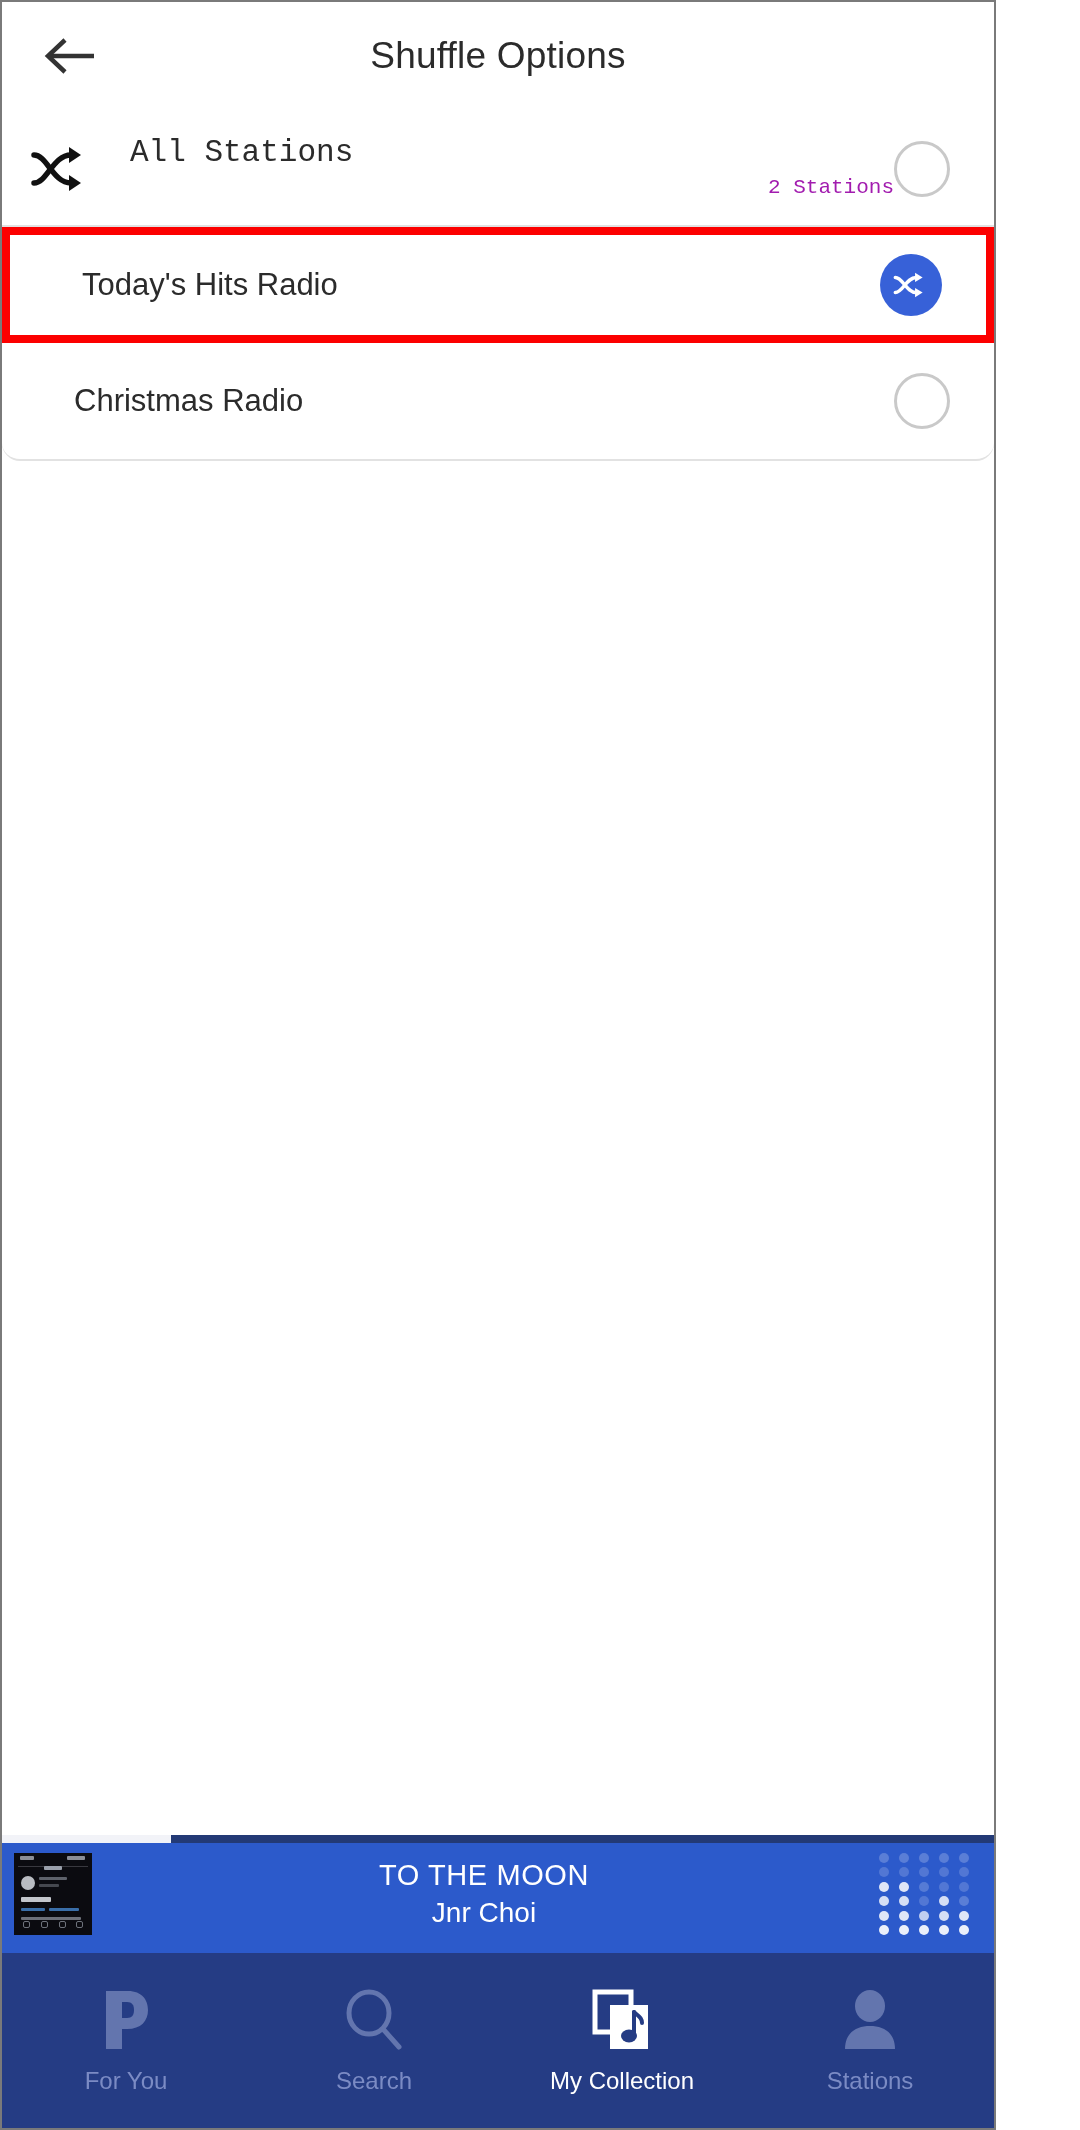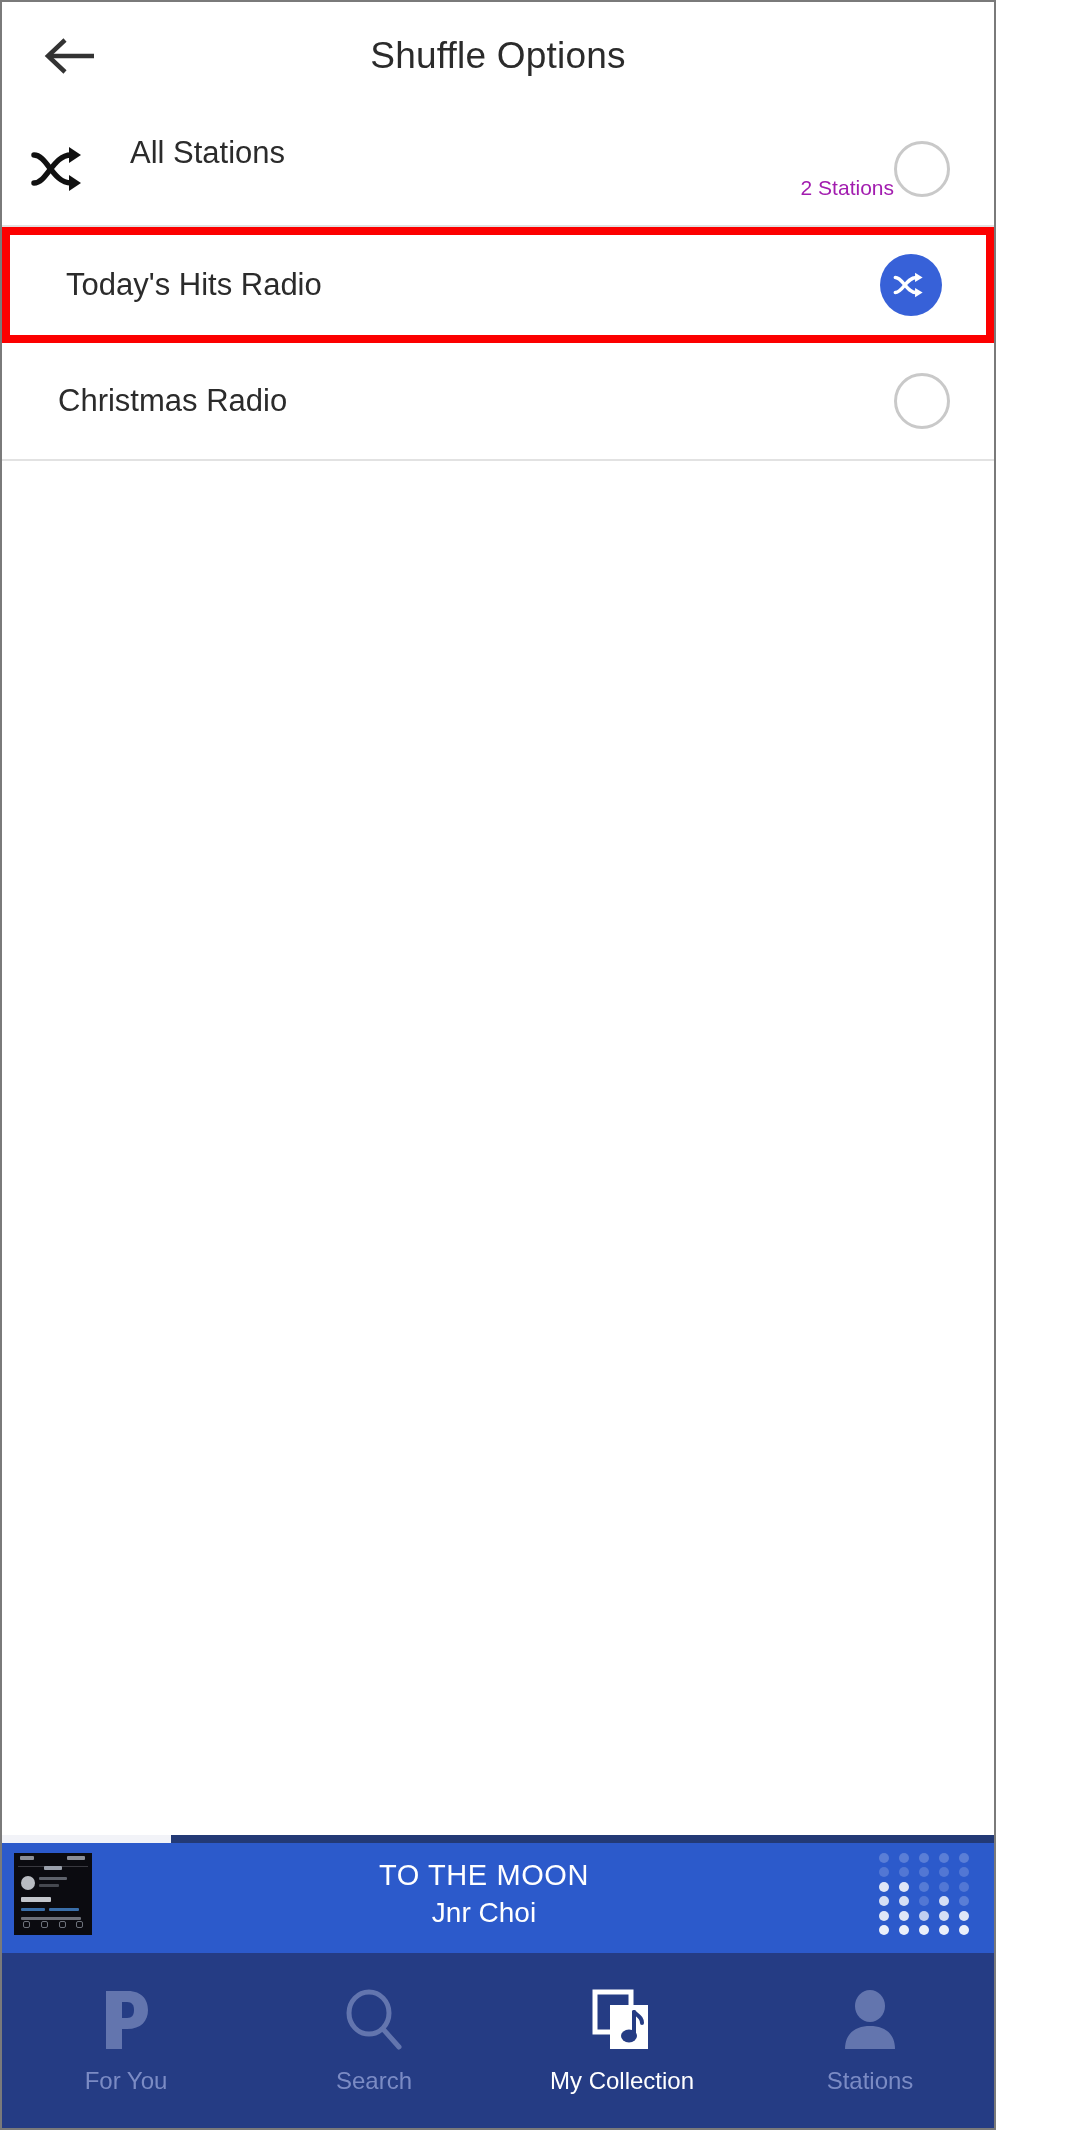--- a/index.html
+++ b/index.html
@@ -45,21 +45,21 @@
   .list { background:#ffffff; }
   .row {
     position:relative;
     display:flex;
     align-items:center;
     height:113px;
     background:#ffffff;
     border-bottom:2px solid #e2e2e2;
     padding:0 44px 0 0;
   }
-  .row.tall { height:115px; }
+  .row.tall { height:115px;font-family:Liberation Mono, monospace; }
   .row-icon {
     width:120px;
     display:flex; align-items:center; justify-content:center;
     flex:0 0 120px;
   }
   .row-texts {
     flex:1 1 auto;
     display:flex; flex-direction:column; justify-content:center;
     padding-left:8px;
   }
@@ -68,21 +68,21 @@
     color:#2b2b2b;
     line-height:1.18;
   }
   .row-sub {
     font-size:21px;
     color:#a21caf;
     line-height:1.35;
     margin-top:3px;
     text-align:right;
   }
-  .row-noicon .row-texts { padding-left:56px; }
+  .row-noicon .row-texts { padding-left:72px; }
   .radio-empty {
     width:56px; height:56px;
     border:3px solid #c9c9c9;
     border-radius:50%;
     background:#ffffff;
     flex:0 0 56px;
     cursor:pointer;
   }
   .radio-active {
     width:62px; height:62px;
@@ -240,21 +240,21 @@
           <svg width="36" height="28" viewBox="0 0 62 46">
             <path d="M4 10 C17 10, 23 36, 40 36" stroke="#ffffff" stroke-width="6" fill="none" stroke-linecap="round"></path>
             <path d="M4 36 C17 36, 23 10, 40 10" stroke="#ffffff" stroke-width="6" fill="none" stroke-linecap="round"></path>
             <path d="M38 2 L51 10 L38 18 Z" fill="#ffffff"></path>
             <path d="M38 28 L51 36 L38 44 Z" fill="#ffffff"></path>
           </svg>
         </div>
       </div>
     </div>
 
-    <div class="row row-noicon" style="height:118px;">
+    <div class="row row-noicon" style="height:118px;border-radius:18px;">
       <div class="row-texts">
         <div class="row-title">Christmas Radio</div>
       </div>
       <div class="radio-empty"></div>
     </div>
 
   </div>
 
   <div class="body-fill"></div>
 

